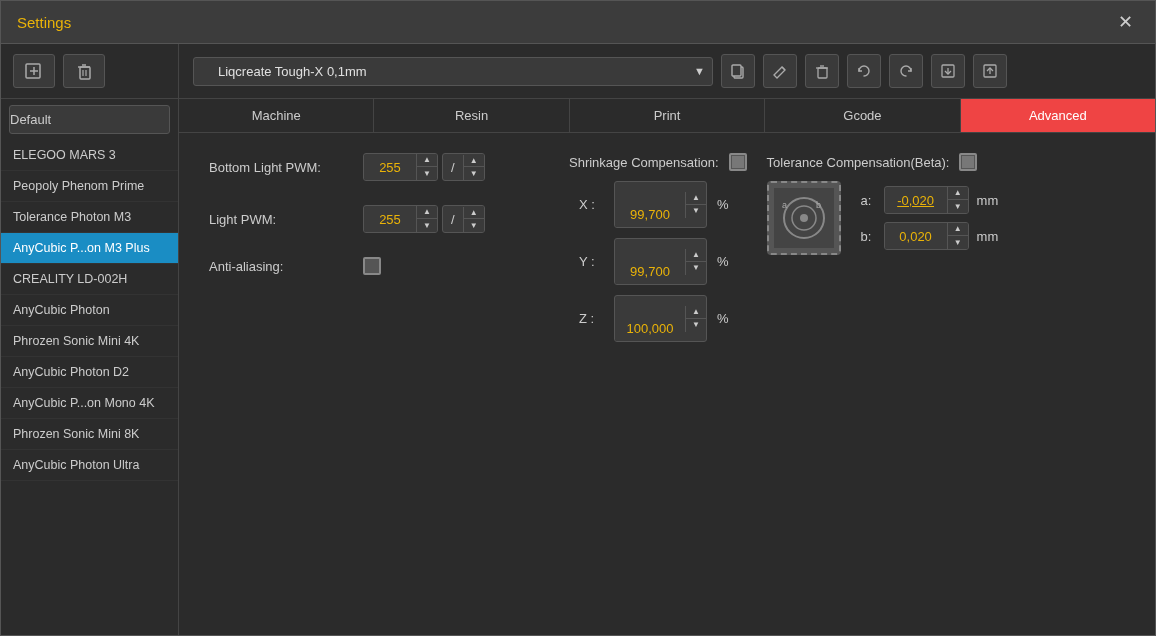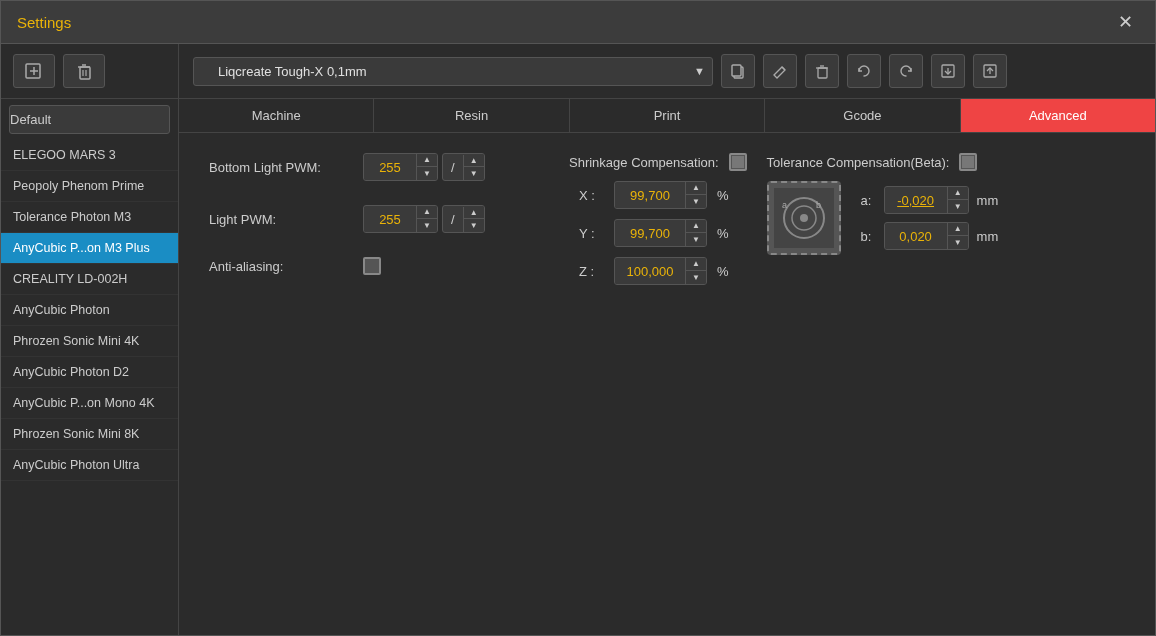--- a/index.html
+++ b/index.html
@@ -313,20 +313,21 @@
       color: #ccc;
       font-size: 13px;
       width: 25px;
     }
     .percent-label {
       color: #ccc;
       font-size: 13px;
     }
     .spinbox-pct input {
       width: 70px;
+      margin-top: 20px;
     }
     
     .tolerance-section {
       display: flex;
       flex-direction: column;
       gap: 10px;
     }
     .tolerance-header {
       display: flex;
       align-items: center;

